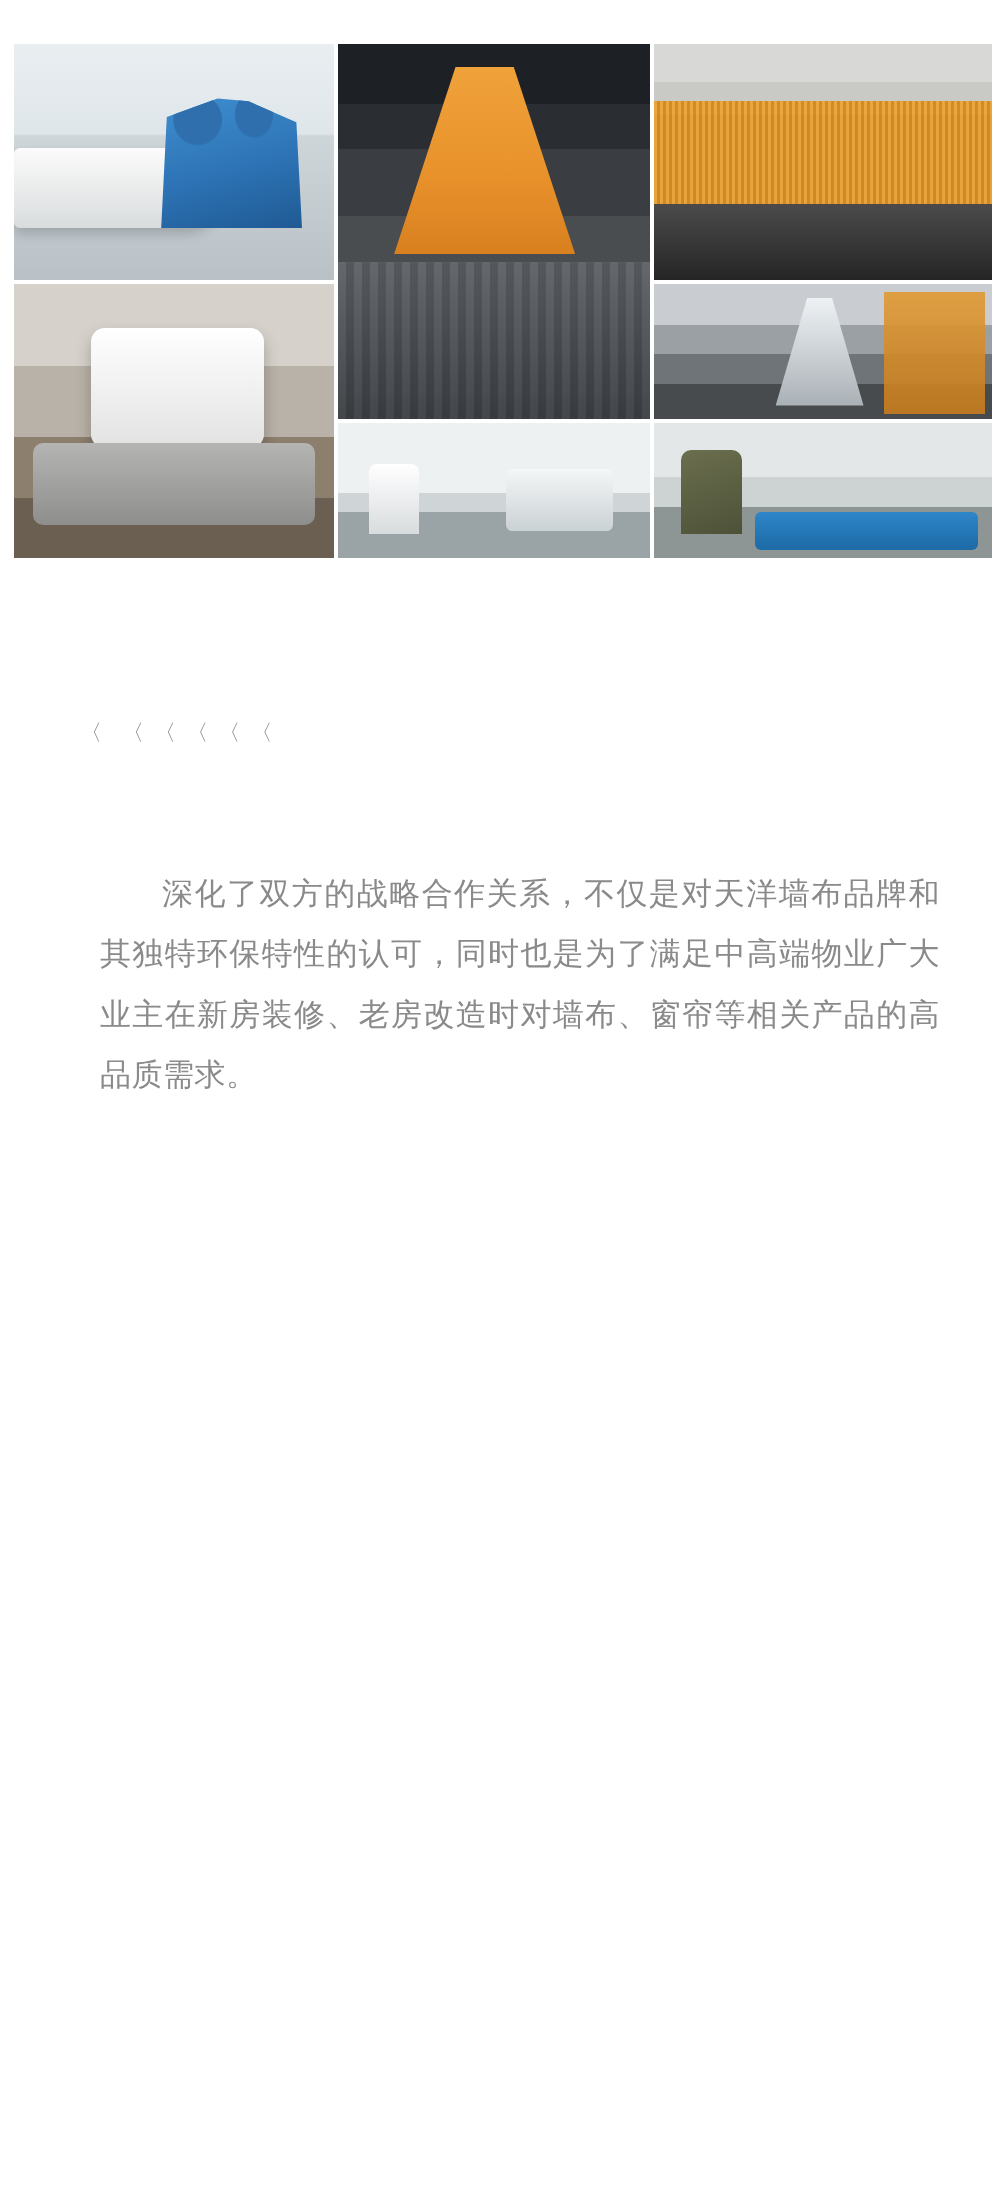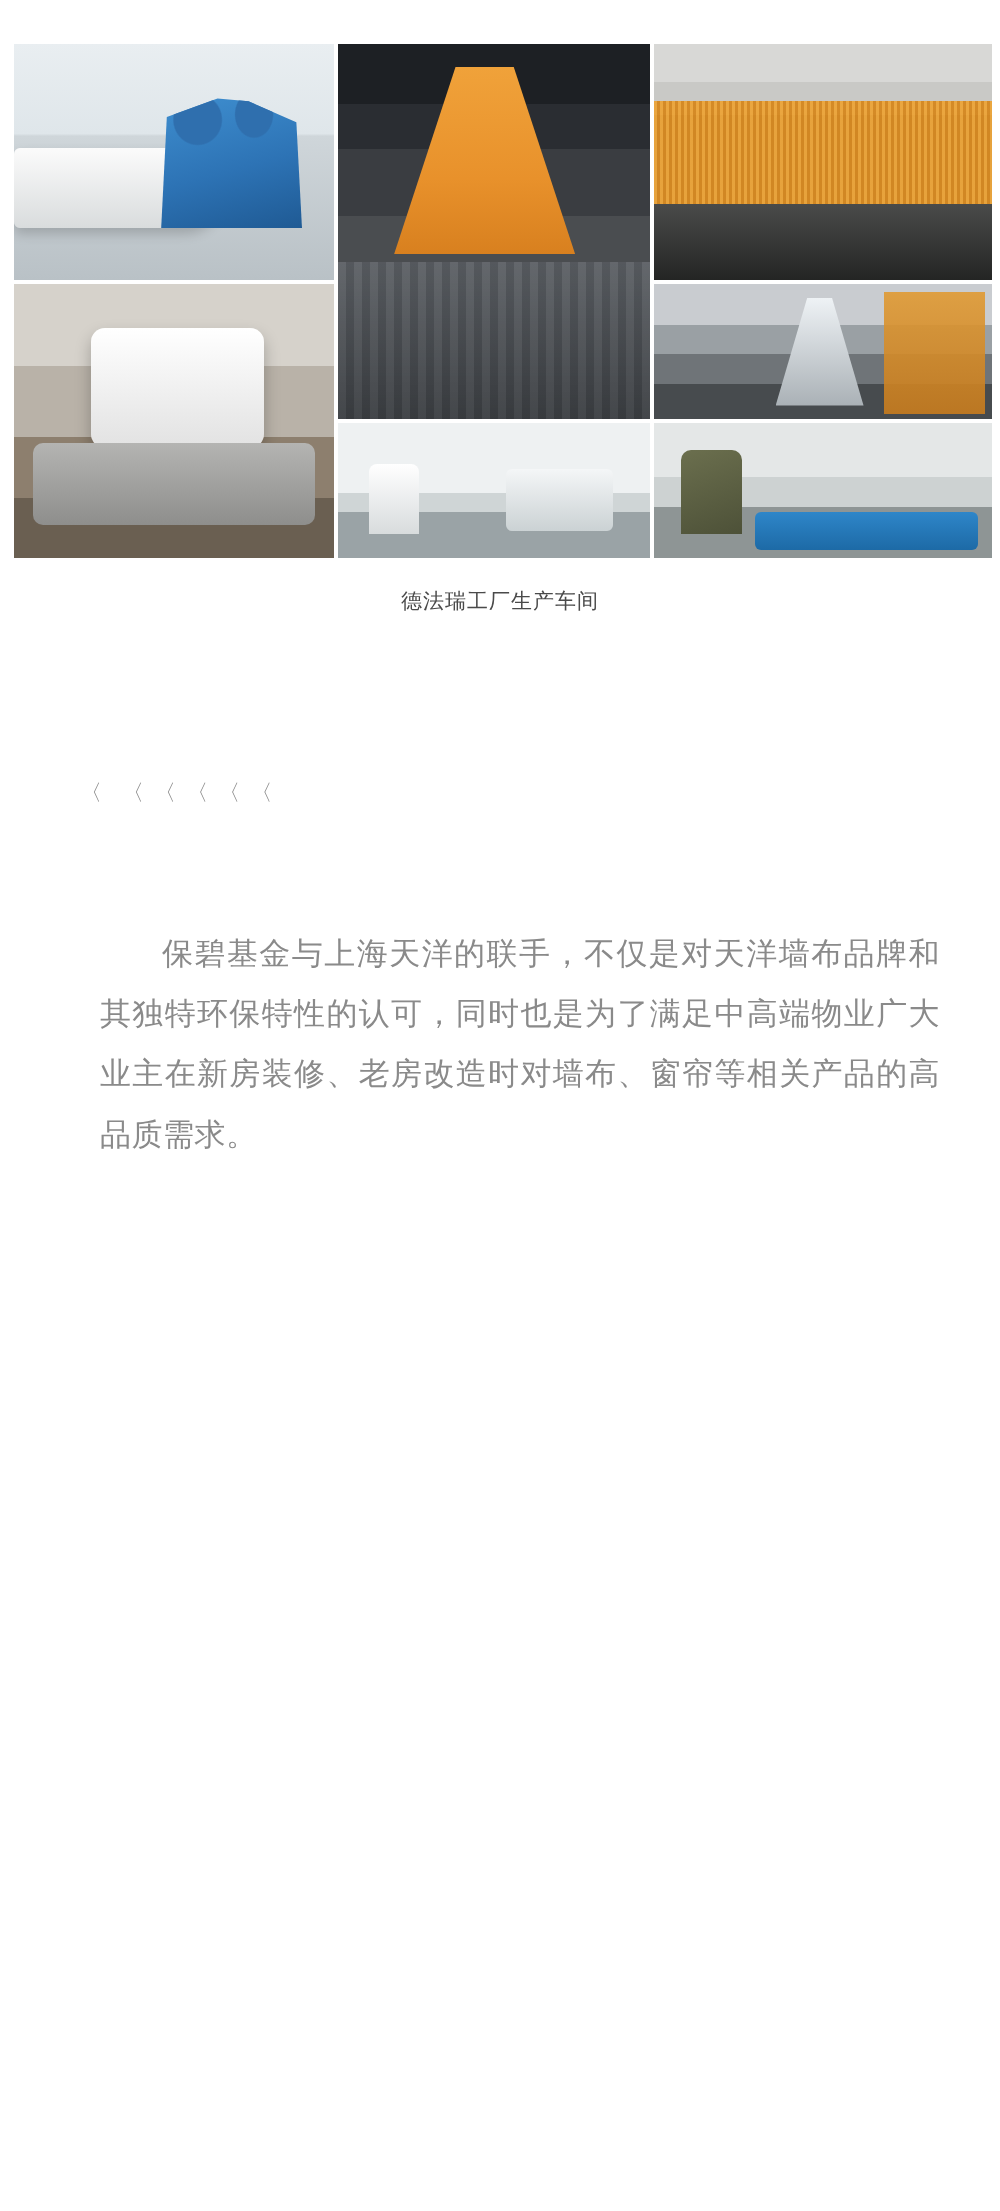--- a/index.html
+++ b/index.html
@@ -270,24 +270,23 @@
       <div class="ph ph-e"></div>
     </div>
     <div class="cell cell-f">
       <div class="ph ph-f"></div>
     </div>
     <div class="cell cell-g">
       <div class="ph ph-g"></div>
     </div>
   </div>
 
-  <div class="caption">德法瑞工厂生产车间</div>
 
   <div class="arrows">
     <span class="lead">〈</span>
     <span>〈 〈 〈 〈 〈</span>
   </div>
 
   <div class="body">
-    <p class="para">保碧基金与上海天洋的联手，不仅是对天洋墙布品牌和其独特环保特性的认可，同时也是为了满足中高端物业广大业主在新房装修、老房改造时对墙布、窗帘等相关产品的高品质需求。</p>
+    <p class="para">深化了双方的战略合作关系，不仅是对天洋墙布品牌和其独特环保特性的认可，同时也是为了满足中高端物业广大业主在新房装修、老房改造时对墙布、窗帘等相关产品的高品质需求。</p>
   </div>
 
 </div>
 
 </body></html>

